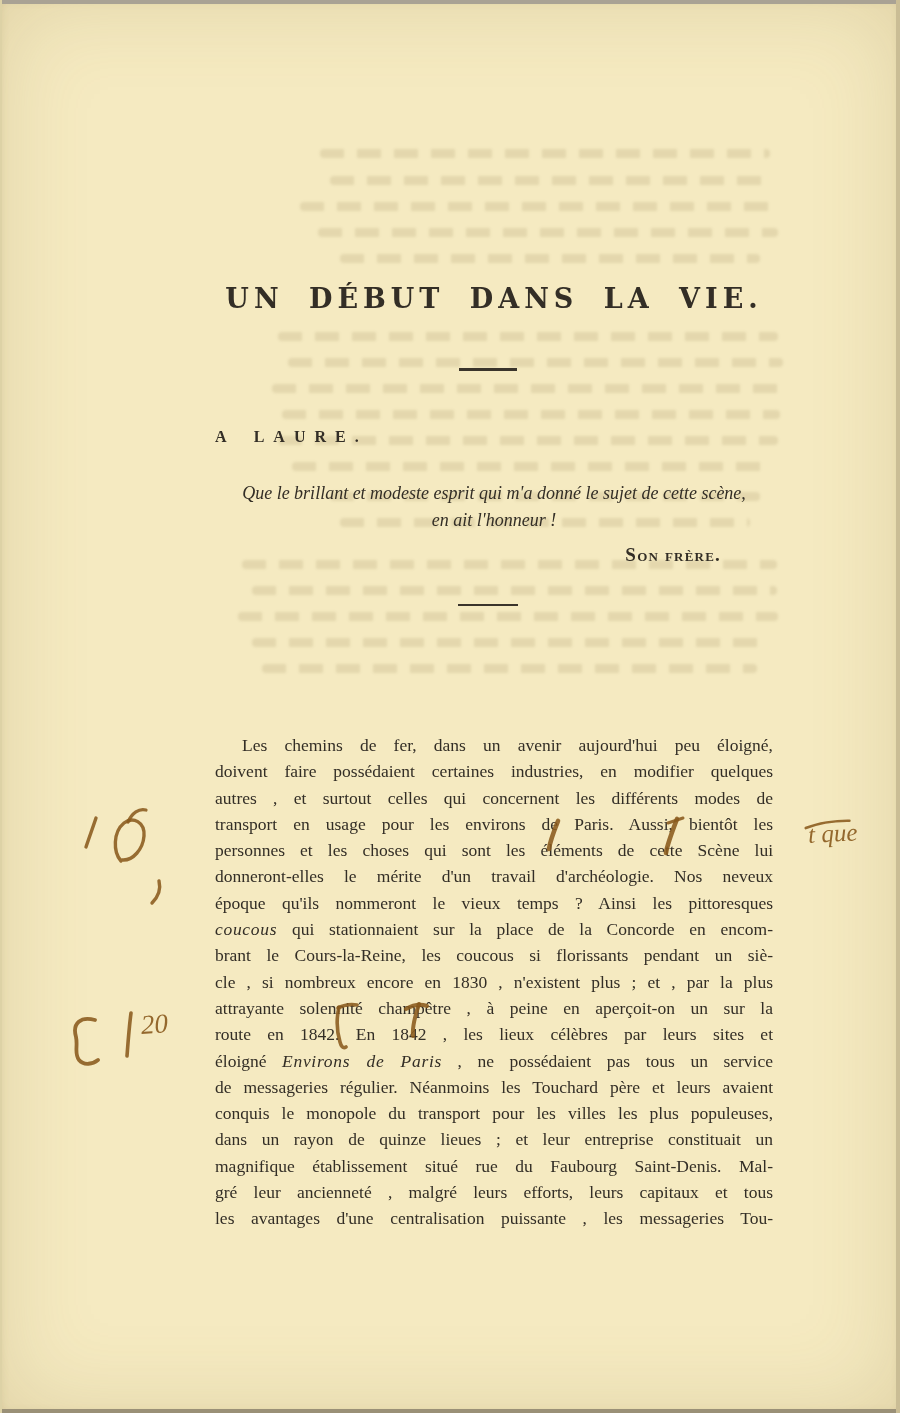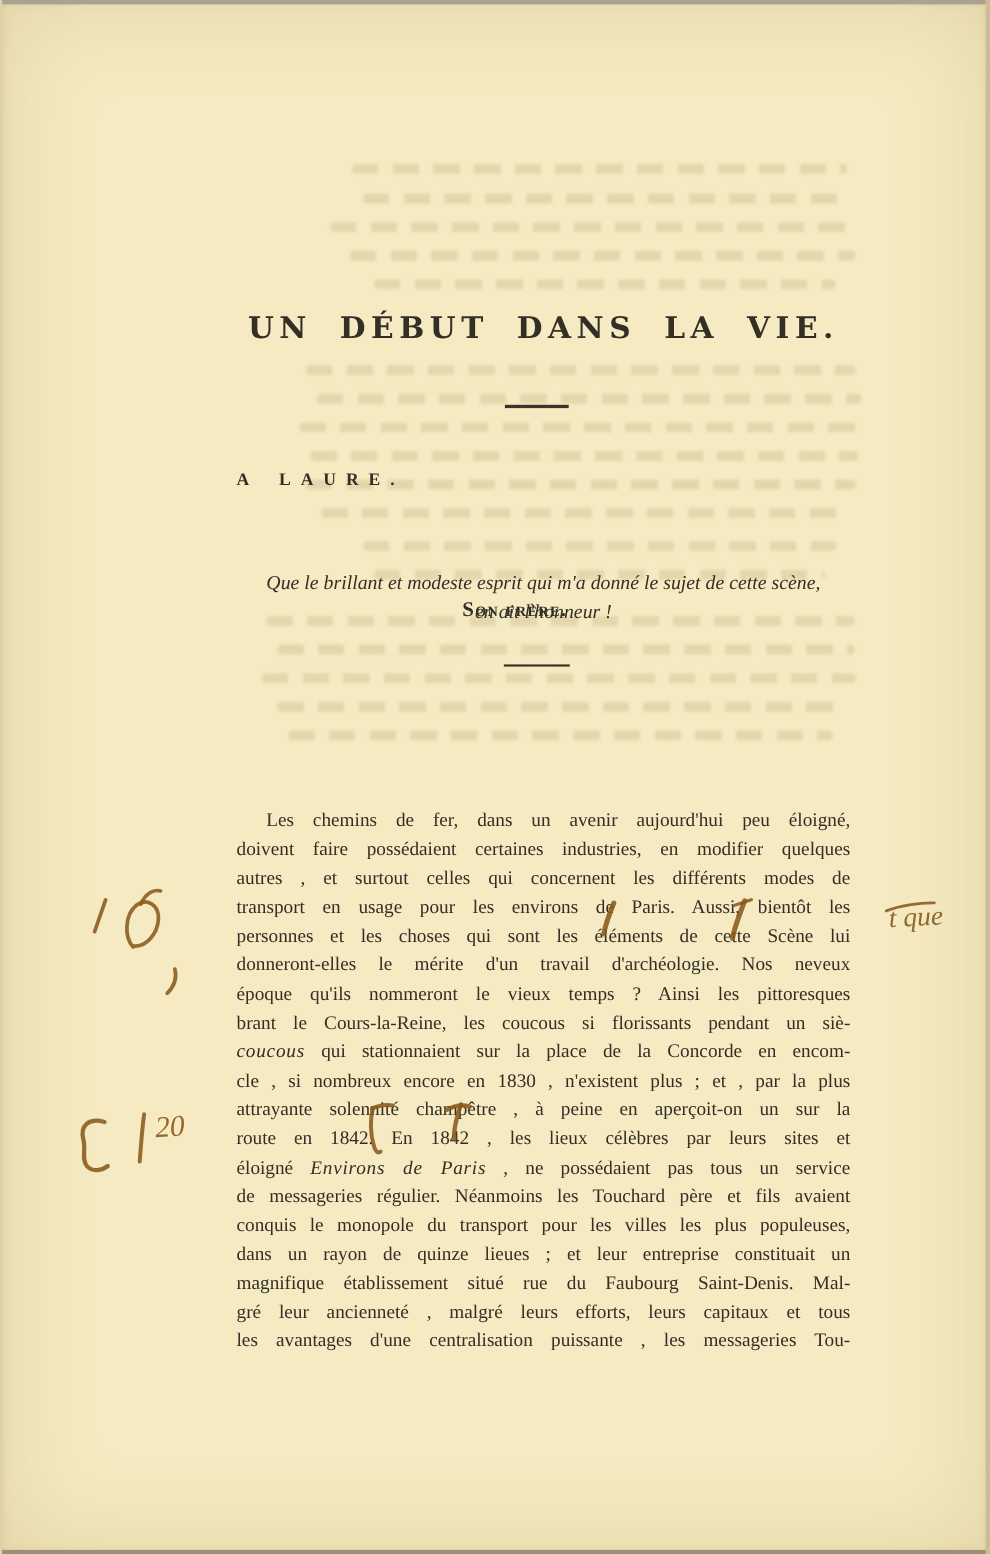--- a/index.html
+++ b/index.html
@@ -38,24 +38,24 @@
   .rule{position:absolute;background:#3a342b;z-index:3;}
   .rule1{left:459px;top:368px;width:58px;height:2.5px;}
   .rule2{left:458px;top:604px;width:60px;height:2px;}
 
   .addressee{
     top:428px;text-align:left;
     font-weight:bold;font-size:16px;letter-spacing:9px;word-spacing:6px;
   }
   .epigraph{
     top:480px;text-align:center;font-style:italic;
-    font-size:18px;line-height:27px;margin-top:36px;
+    font-size:18px;line-height:27px;
   }
   .signature{
-    top:544px;text-align:center;padding-right:52px;box-sizing:border-box;
+    top:544px;text-align:right;padding-right:52px;box-sizing:border-box;
     font-variant:small-caps;font-weight:bold;font-size:19px;letter-spacing:1.2px;
   }
 
   .body-text{top:688px;}
   .line{
     height:26.3px;line-height:26.3px;font-size:17.5px;
     text-align:justify;text-align-last:justify;
     white-space:nowrap;
   }
   .line.indent{text-indent:27px;margin-top:44px;}
@@ -105,27 +105,27 @@
   <div class="rule rule2"></div>
 
   <div class="col body-text" id="body-text">
       <div class="line indent"><span>Les chemins de fer, dans un avenir aujourd'hui peu éloigné,</span></div>
       <div class="line"><span>doivent faire possédaient certaines industries, en modifier quelques</span></div>
       <div class="line"><span>autres , et surtout celles qui concernent les différents modes de</span></div>
       <div class="line"><span>transport en usage pour les environs de Paris. Aussi, bientôt les</span></div>
       <div class="line"><span>personnes et les choses qui sont les éléments de cette Scène lui</span></div>
       <div class="line"><span>donneront-elles le mérite d'un travail d'archéologie. Nos neveux</span></div>
       <div class="line"><span>époque qu'ils nommeront le vieux temps ? Ainsi les pittoresques</span></div>
+      <div class="line"><em>coucous</em><span> qui stationnaient sur la place de la Concorde en encom-</span></div>
       <div class="line"><span>brant le Cours-la-Reine, les coucous si florissants pendant un siè-</span></div>
-      <div class="line"><em>coucous</em><span> qui stationnaient sur la place de la Concorde en encom-</span></div>
       <div class="line"><span>cle , si nombreux encore en 1830 , n'existent plus ; et , par la plus</span></div>
       <div class="line"><span>attrayante solennité champêtre , à peine en aperçoit-on un sur la</span></div>
       <div class="line"><span>route en 1842. En 1842 , les lieux célèbres par leurs sites et</span></div>
       <div class="line"><span>éloigné </span><em>Environs de Paris</em><span> , ne possédaient pas tous un service</span></div>
-      <div class="line"><span>de messageries régulier. Néanmoins les Touchard père et fils avaient</span></div>
+      <div class="line"><span>de messageries régulier. Néanmoins les Touchard père et leurs avaient</span></div>
       <div class="line"><span>conquis le monopole du transport pour les villes les plus populeuses,</span></div>
       <div class="line"><span>dans un rayon de quinze lieues ; et leur entreprise constituait un</span></div>
       <div class="line"><span>magnifique établissement situé rue du Faubourg Saint-Denis. Mal-</span></div>
       <div class="line"><span>gré leur ancienneté , malgré leurs efforts, leurs capitaux et tous</span></div>
       <div class="line"><span>les avantages d'une centralisation puissante , les messageries Tou-</span></div>
     </div>
 
   <svg class="handwriting" width="900" height="1413" viewBox="0 0 900 1413">
 
     <g>

